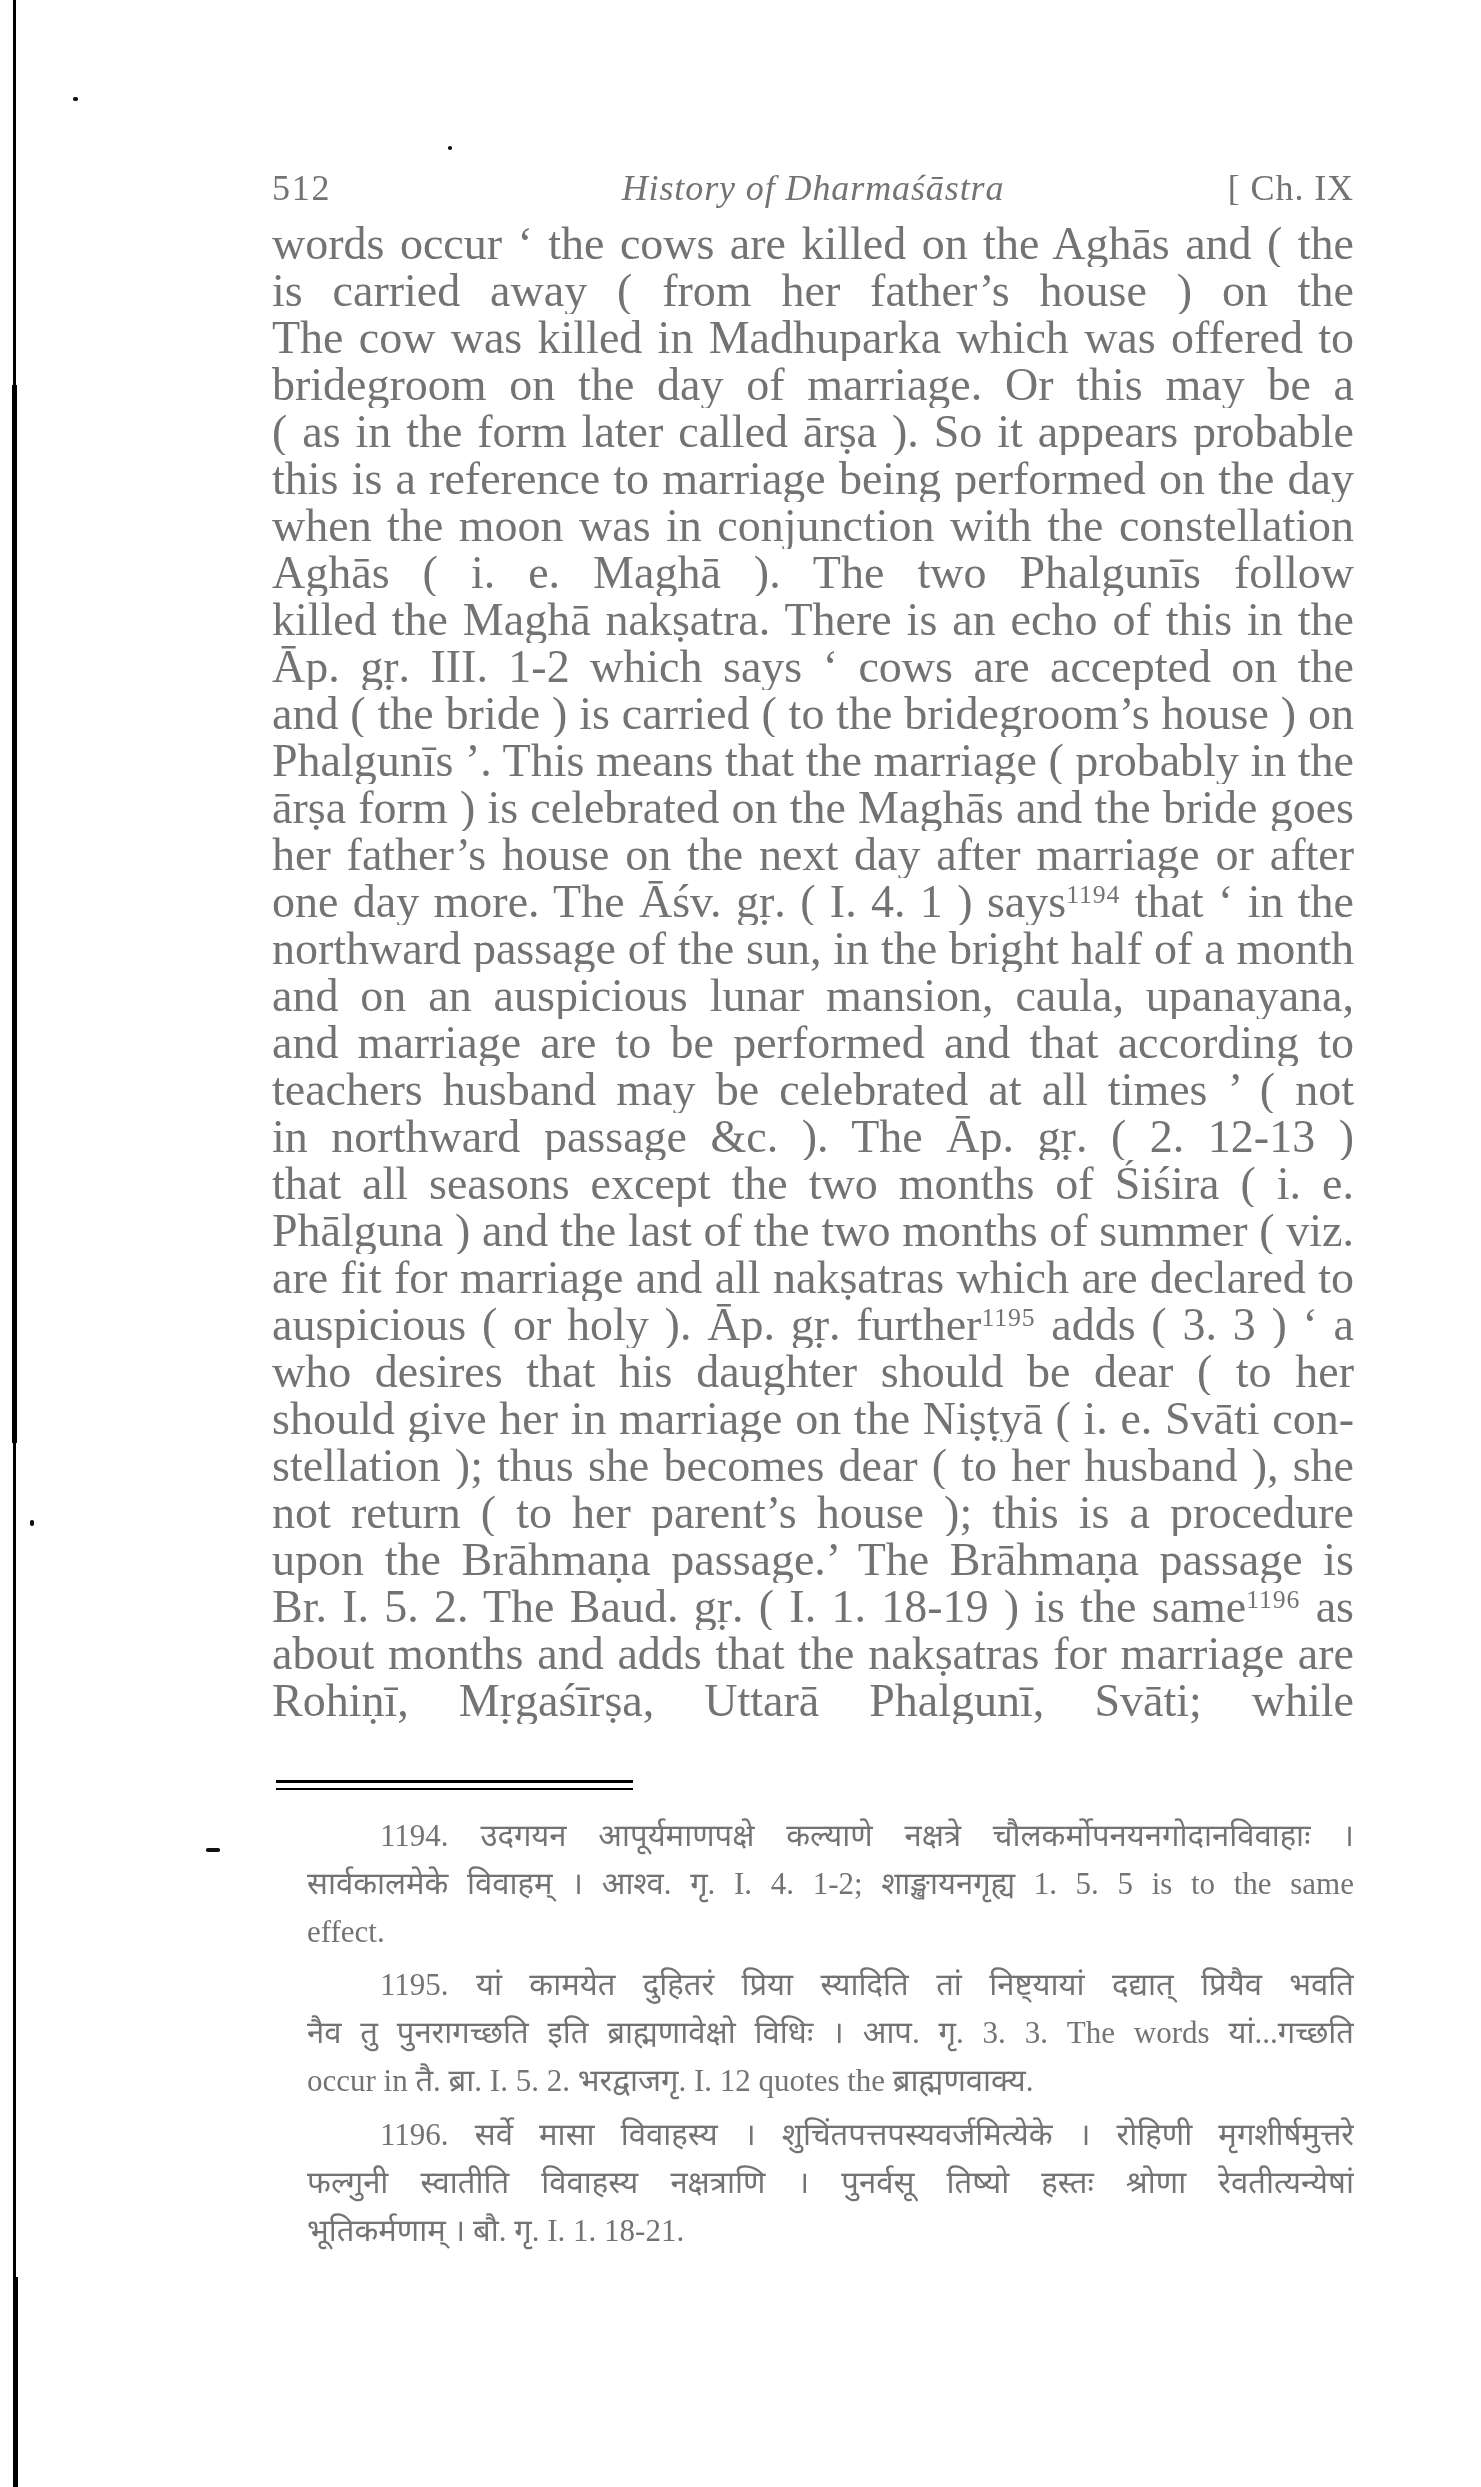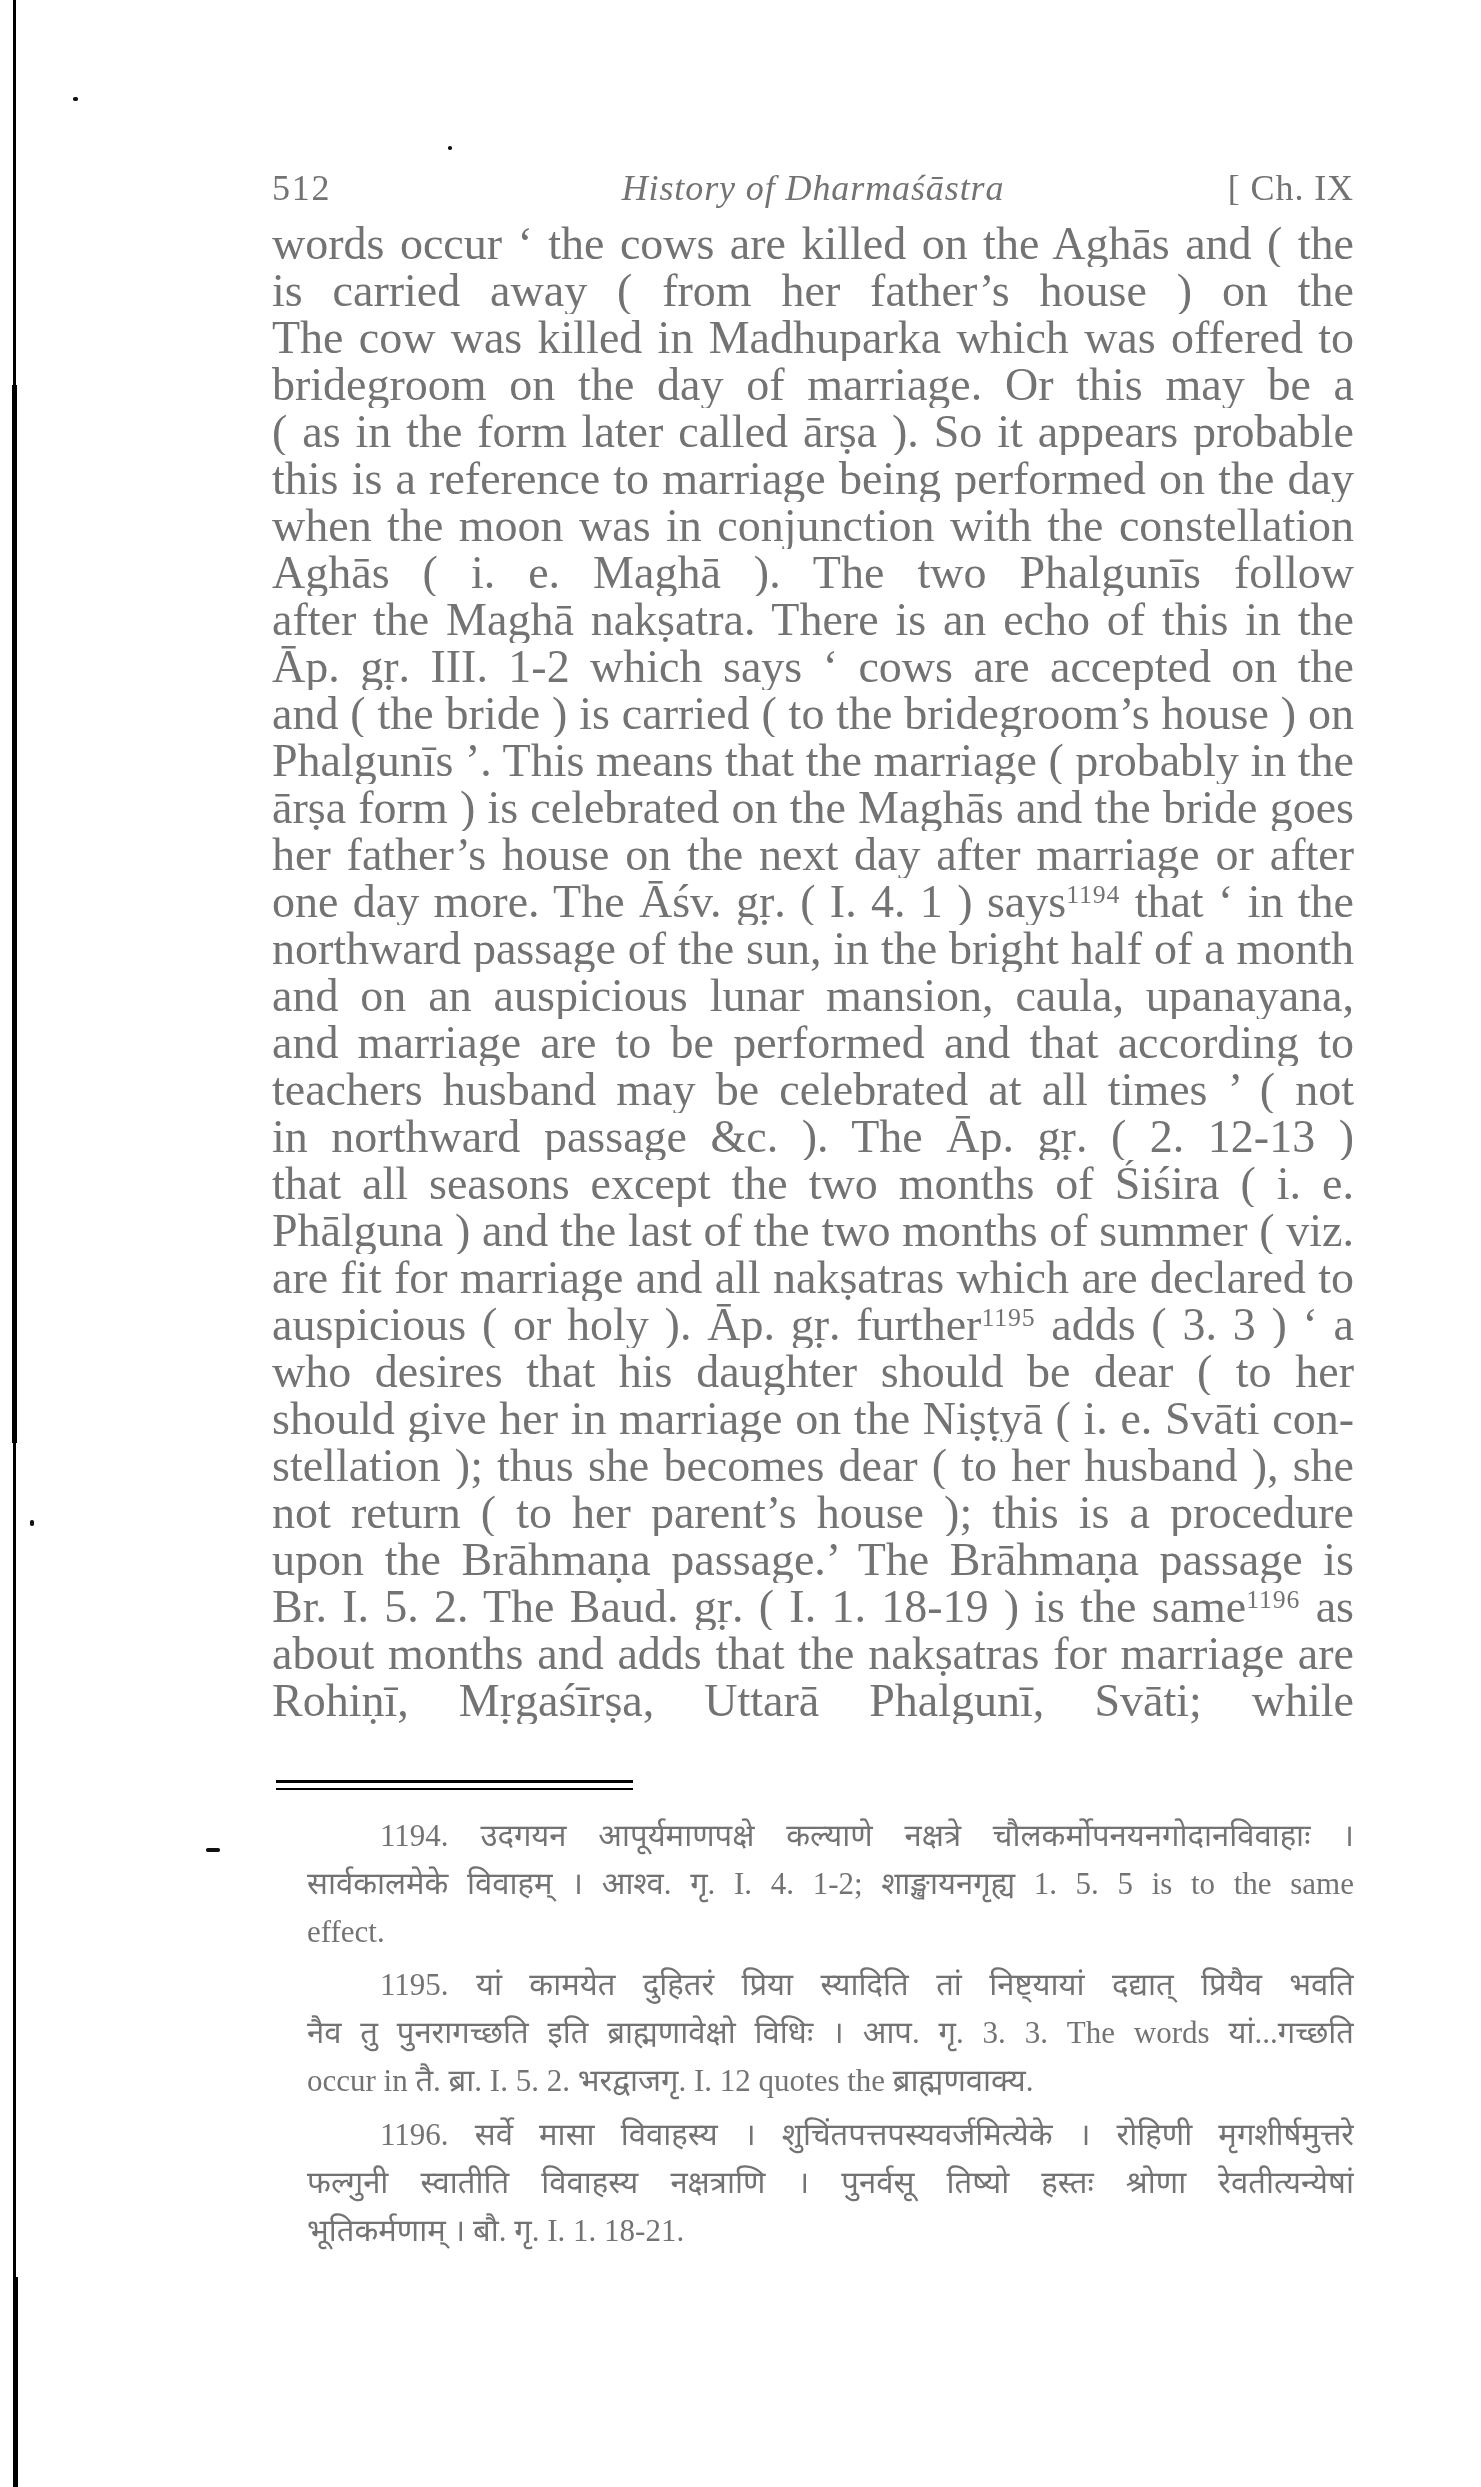--- a/index.html
+++ b/index.html
@@ -84,21 +84,21 @@
 
   <div class="body-text" id="body-text">
       <div class="bline"><span>words occur ‘ the cows are killed on  the  Aghās  and  ( the  bride )</span></div>
       <div class="bline"><span>is  carried  away  ( from  her  father’s  house )  on  the Phalgunīs ’.</span></div>
       <div class="bline"><span>The  cow  was  killed  in  Madhuparka  which  was  offered  to  the</span></div>
       <div class="bline"><span>bridegroom  on  the  day  of  marriage.   Or this may be a reference</span></div>
       <div class="bline"><span>( as in the form later called  ārṣa ).   So  it  appears  probable  that</span></div>
       <div class="bline"><span>this  is  a  reference  to  marriage  being  performed  on  the  day</span></div>
       <div class="bline"><span>when  the  moon  was  in  conjunction  with  the  constellation  of</span></div>
       <div class="bline"><span>Aghās  ( i. e.  Maghā ).   The  two  Phalgunīs  follow  immediately</span></div>
-      <div class="bline"><span>after  the  Maghā  nakṣatra.   There  is  an  echo  of  this  in  the</span></div>
+      <div class="bline"><span>killed  the  Maghā  nakṣatra.   There  is  an  echo  of  this  in  the</span></div>
       <div class="bline"><span>Āp. gṛ. III. 1-2 which says  ‘ cows  are  accepted  on  the  Maghās</span></div>
       <div class="bline"><span>and ( the bride )  is  carried  ( to  the  bridegroom’s house )  on  the</span></div>
       <div class="bline"><span>Phalgunīs ’.   This  means  that  the  marriage  ( probably  in  the</span></div>
       <div class="bline"><span>ārṣa form ) is celebrated on the Maghās  and  the  bride  goes from</span></div>
       <div class="bline"><span>her  father’s  house  on  the  next  day  after  marriage  or  after</span></div>
       <div class="bline"><span>one  day  more.   The  Āśv.  gṛ.  ( I. 4.  1 )  says</span><sup>1194</sup><span>  that  ‘ in  the</span></div>
       <div class="bline"><span>northward  passage  of  the  sun, in  the  bright  half  of  a  month</span></div>
       <div class="bline"><span>and on an auspicious  lunar  mansion,  caula,  upanayana,  godāna</span></div>
       <div class="bline"><span>and  marriage  are  to  be  performed  and  that  according  to  some</span></div>
       <div class="bline"><span>teachers husband may be celebrated at all times ’ ( not necessarily</span></div>

